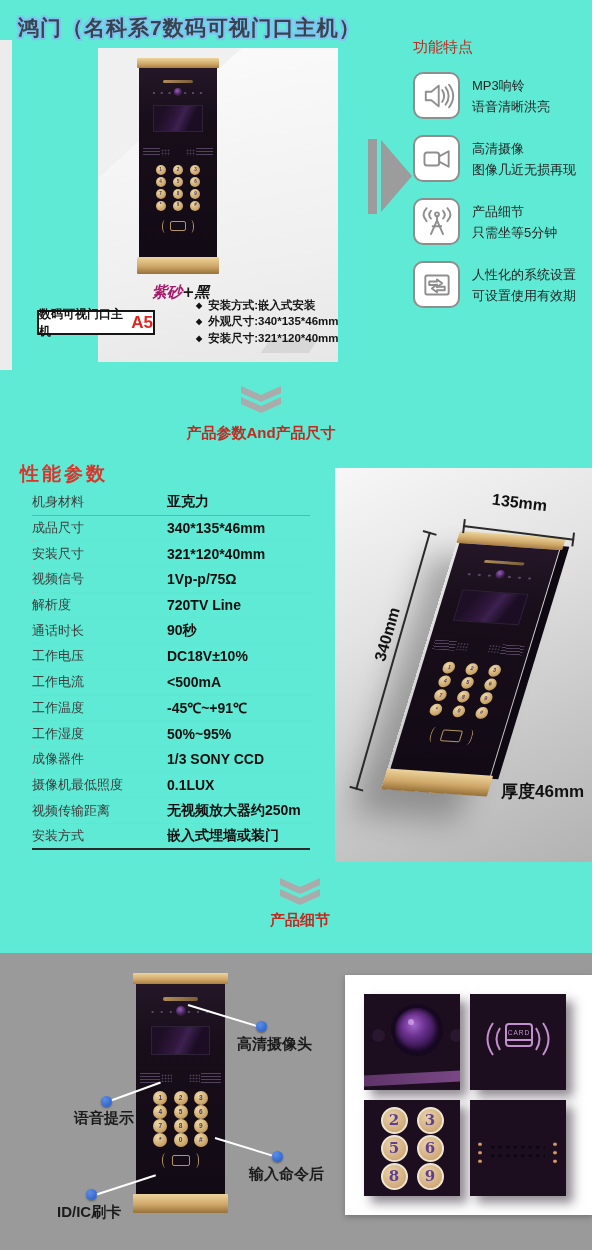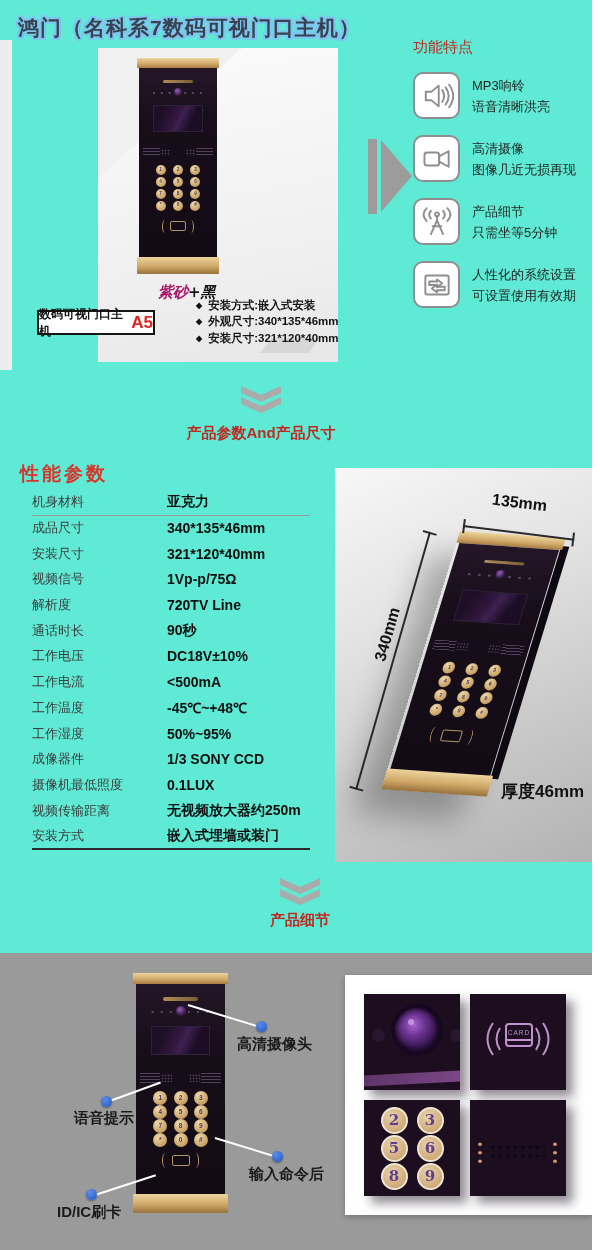--- a/index.html
+++ b/index.html
@@ -56,21 +56,21 @@
   .arc.ar{border-right:1.5px solid #b49663;}
   .crect{width:42%;height:70%;border:1.5px solid #b49663;border-radius:2px;}
   
   .ic-sm .ic-cam{width:8px;height:8px;} .ic-sm .ic-key{width:10px;height:10px;font-size:4.5px;}
   .ic-lg .ic-cam{width:10px;height:10px;} .ic-lg .ic-key{width:14px;height:14px;font-size:6.5px;}
   .ic-md .ic-cam{width:9px;height:9px;} .ic-md .ic-key{width:12px;height:12px;font-size:5.5px;}
   #ic-top{left:137px;top:58px;width:82px;height:216px;}
   #ic-det{left:133px;top:20px;width:95px;height:240px;}
 
   
-  #variant{position:absolute;left:158px;top:283px;font:bold italic 15px "DejaVu Serif",serif;}
+  #variant{position:absolute;left:152px;top:283px;font:bold italic 15px "DejaVu Serif",serif;}
   #variant .vp{color:#a8186a;} #variant .vs{color:#141414;}
   #bullets{position:absolute;left:196px;top:297px;list-style:none;margin:0;padding:0;}
   #bullets li{display:flex;align-items:center;height:16.5px;font-size:11.5px;font-weight:600;color:#141414;}
   #bullets .dia{font-size:8px;margin-right:6px;color:#111;}
   #a5box{position:absolute;left:37px;top:310px;width:118px;height:25px;border:2px solid #161616;
          background:#fff;display:flex;align-items:center;justify-content:center;gap:4px;}
   #a5box .an{font-size:12px;font-weight:bold;color:#111;}
   #a5box .am{font-size:17px;font-weight:bold;color:#e7211e;}
 
   
@@ -339,21 +339,21 @@
     <div class="srow">
         <span class="sl">工作电压</span>
         <span class="sv">DC18V±10%</span>
       </div>
     <div class="srow">
         <span class="sl">工作电流</span>
         <span class="sv">&lt;500mA</span>
       </div>
     <div class="srow">
         <span class="sl">工作温度</span>
-        <span class="sv">-45℃~+48℃</span>
+        <span class="sv">-45℃~+91℃</span>
       </div>
     <div class="srow">
         <span class="sl">工作湿度</span>
         <span class="sv">50%~95%</span>
       </div>
     <div class="srow">
         <span class="sl">成像器件</span>
         <span class="sv">1/3 SONY CCD</span>
       </div>
     <div class="srow">

